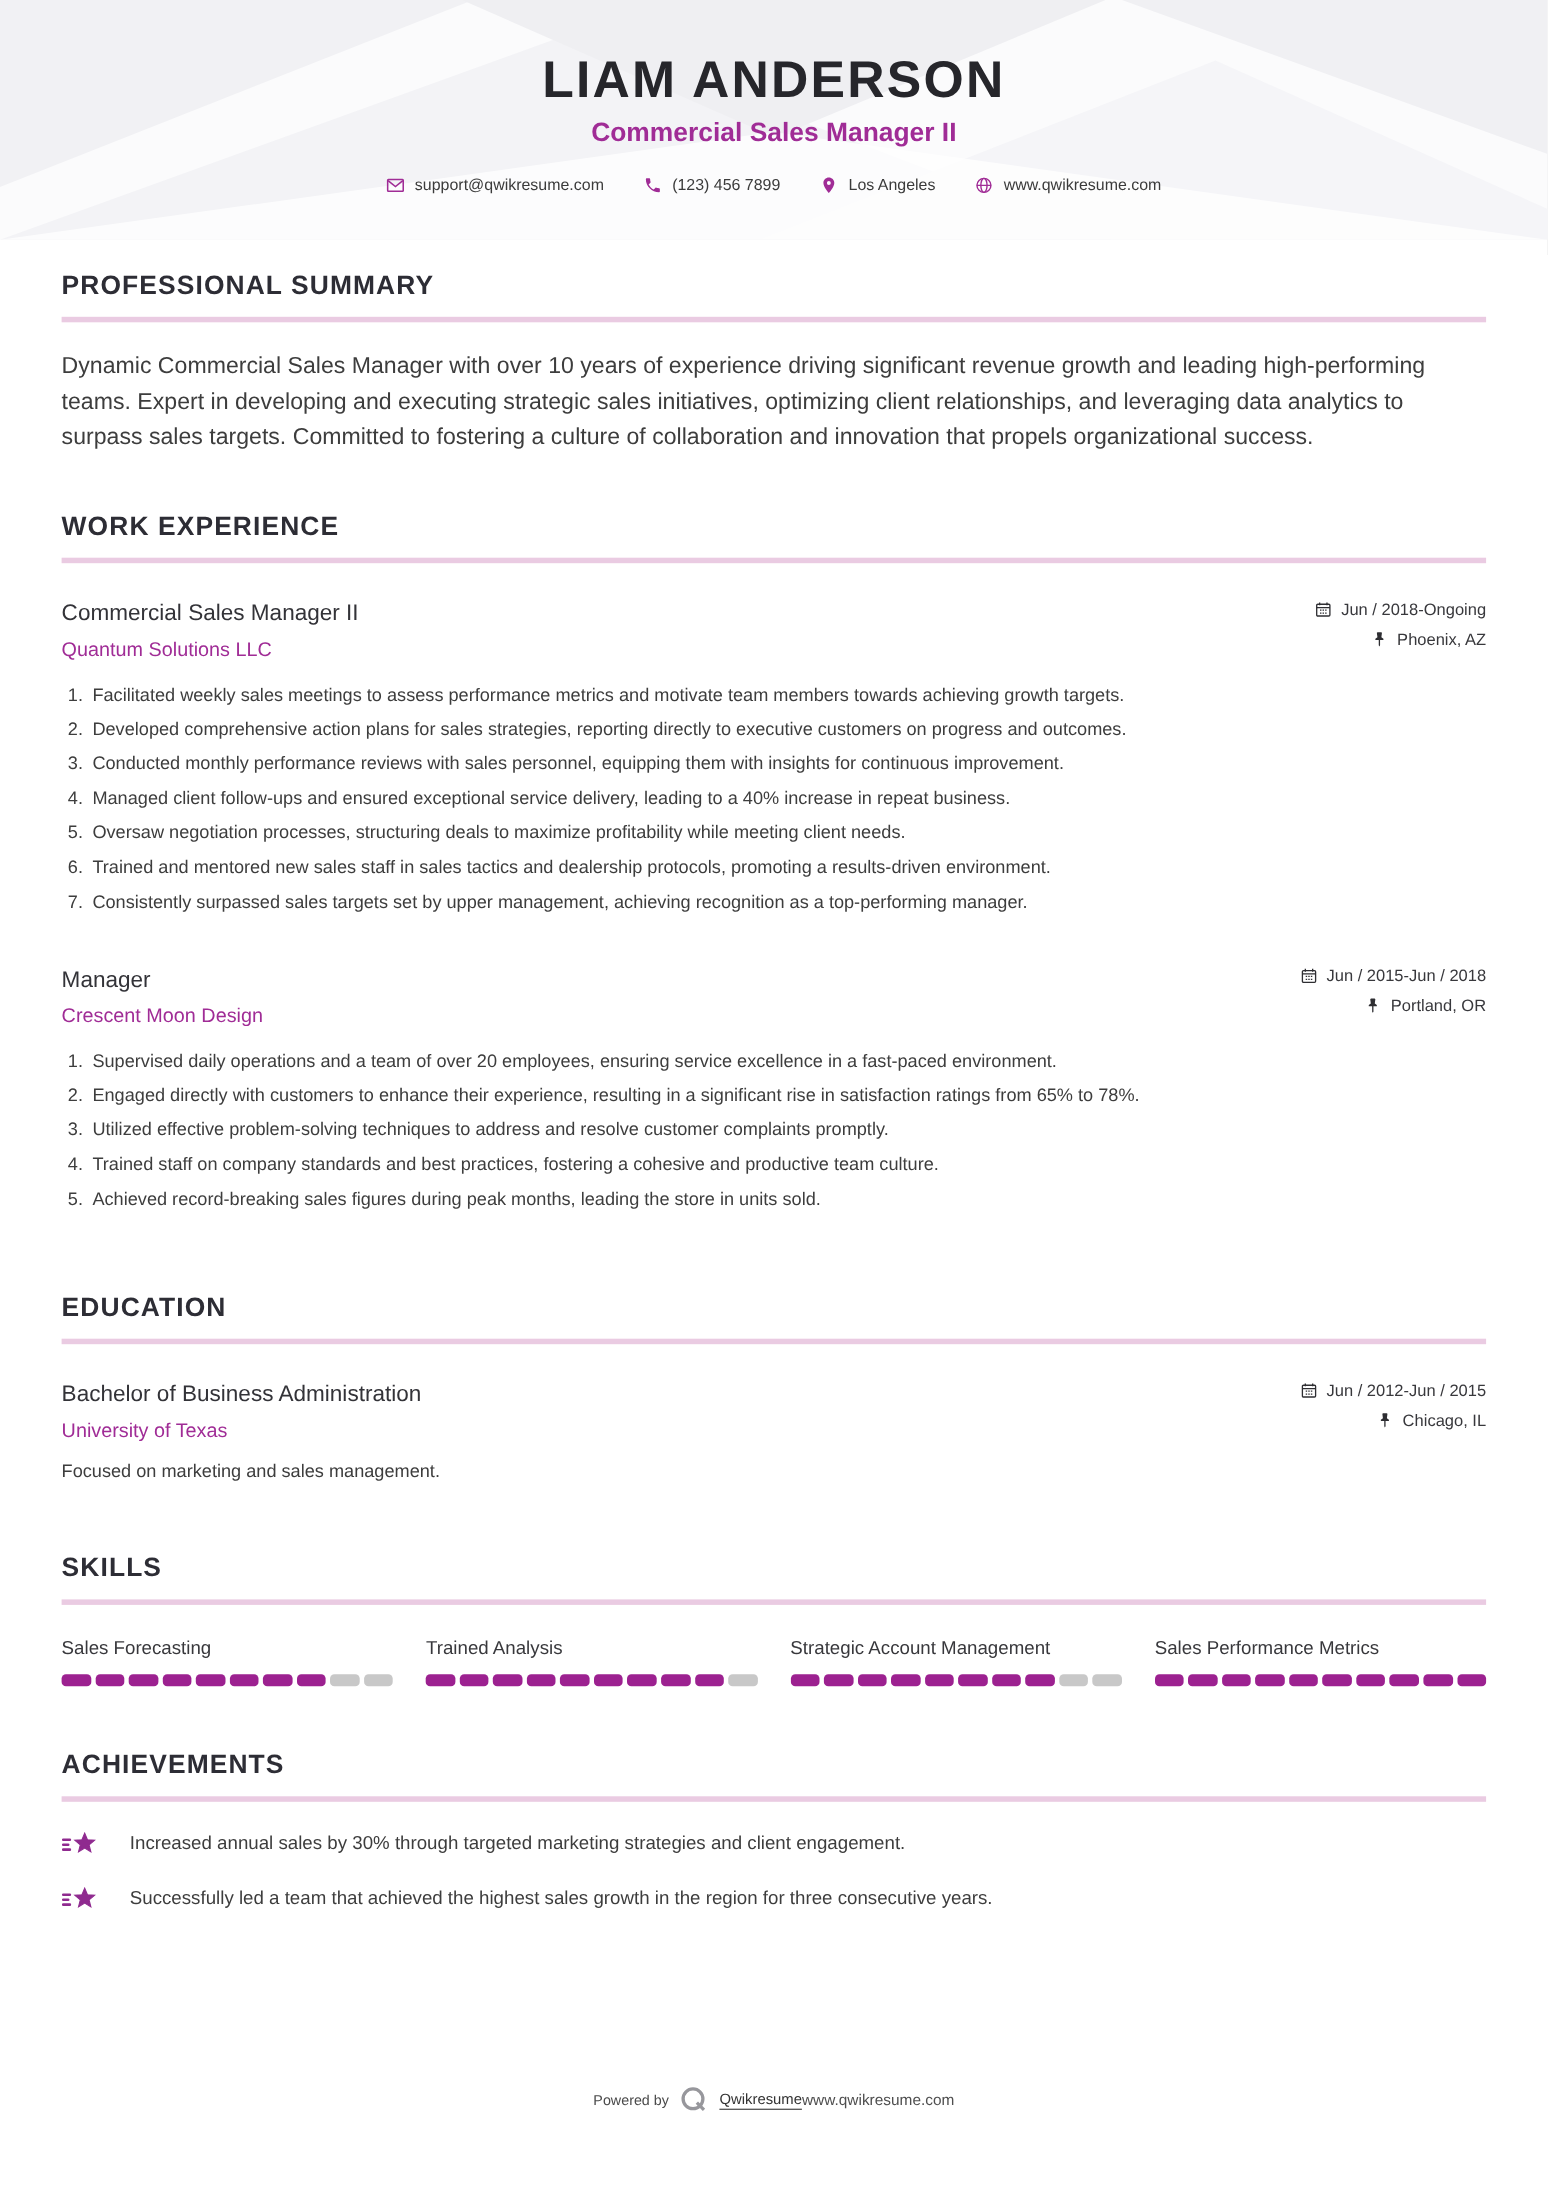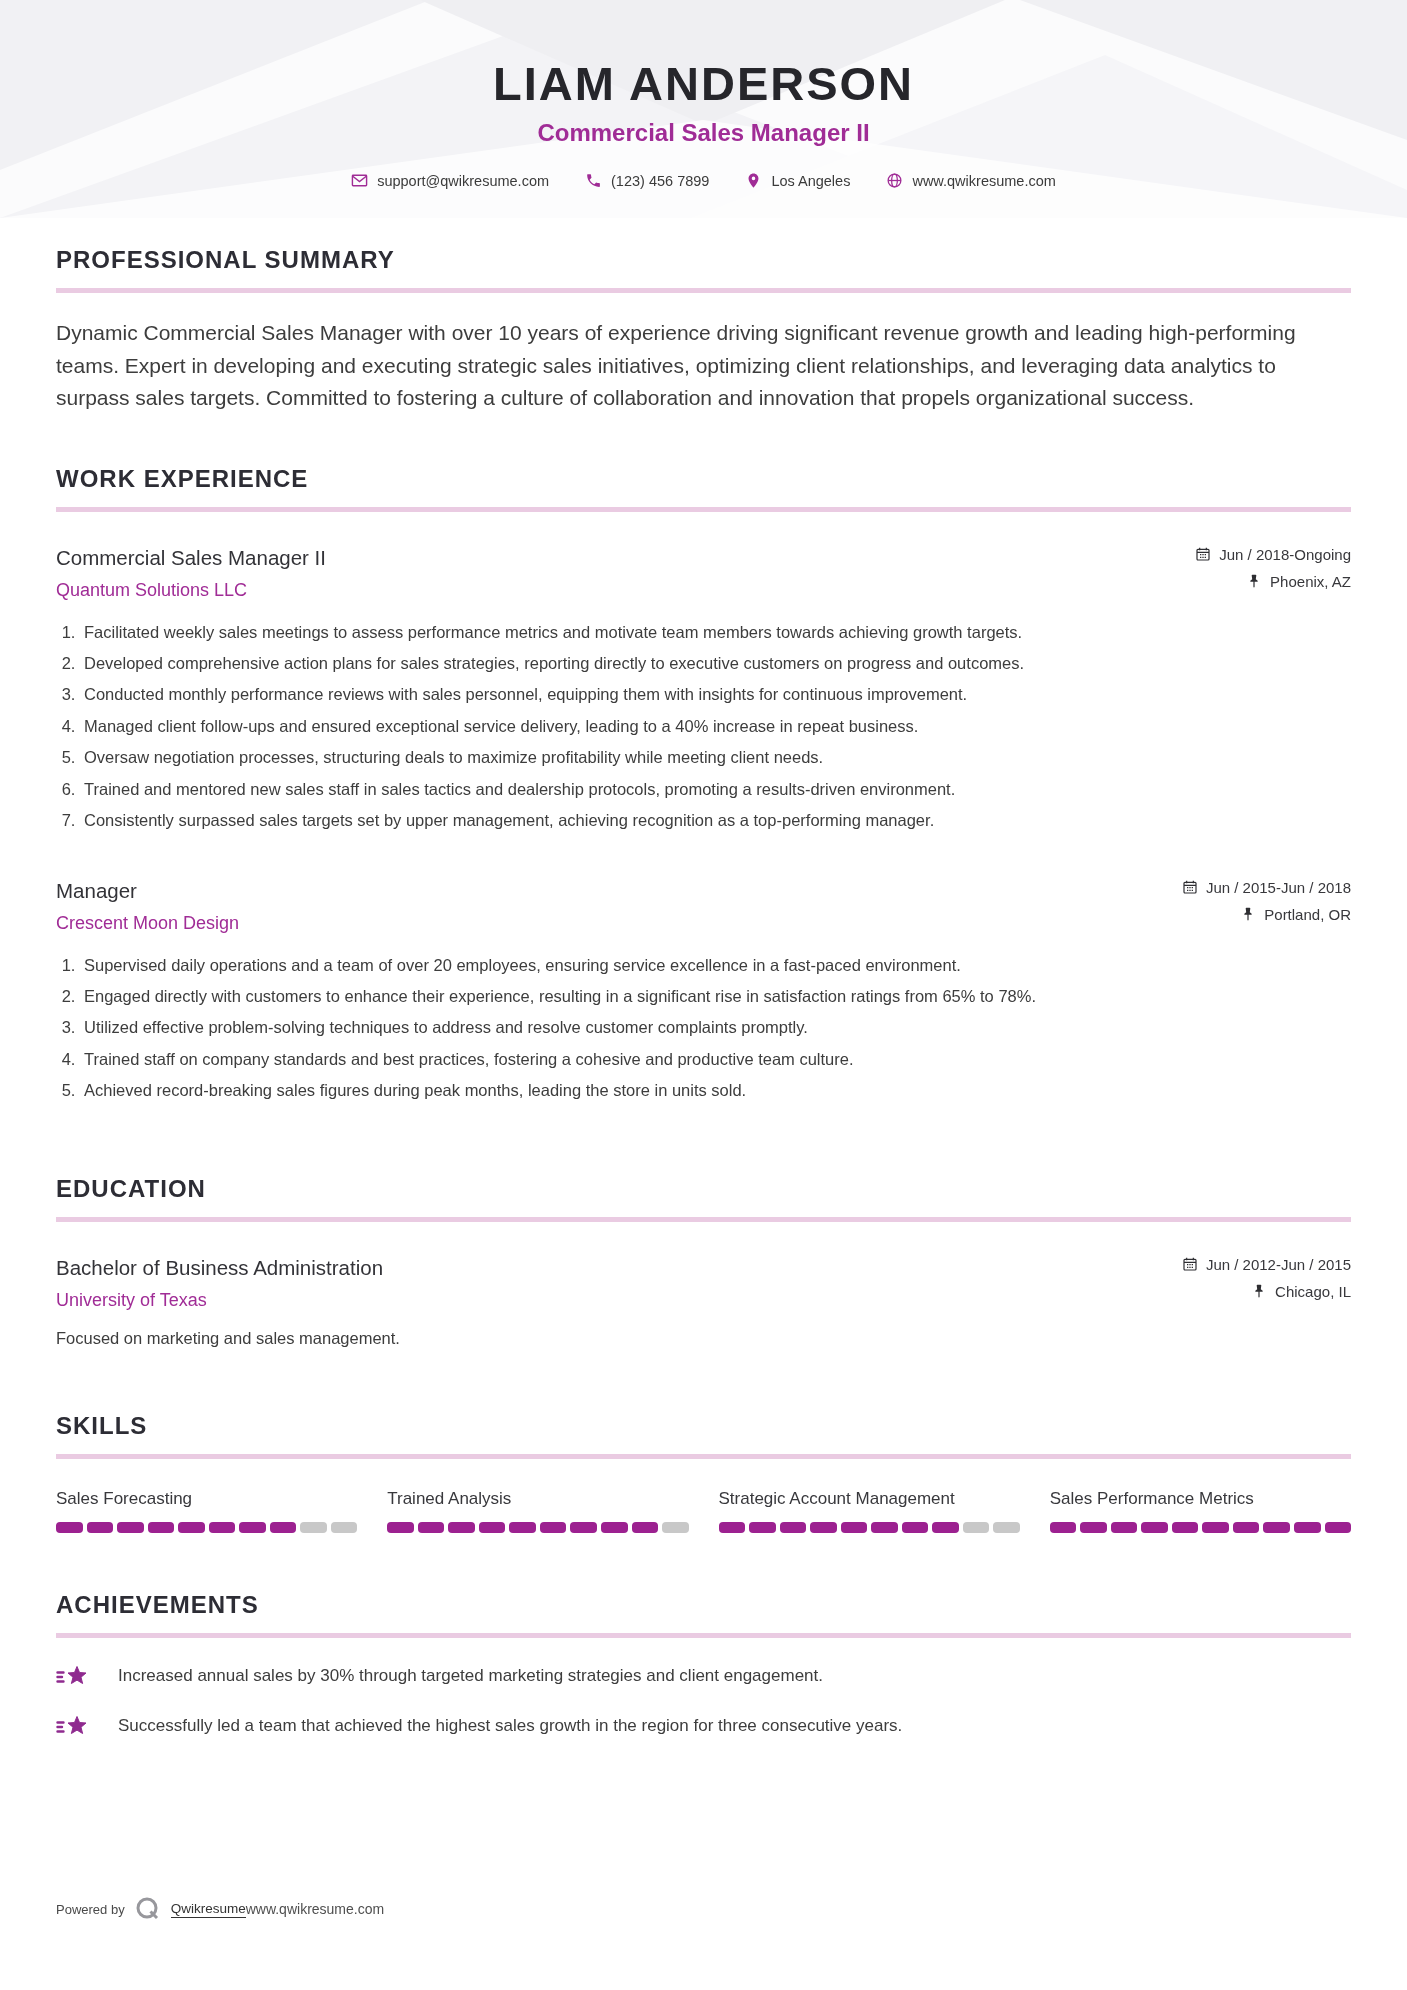--- a/index.html
+++ b/index.html
@@ -7,21 +7,21 @@
   .page {
     width:1407px; height:1990px; margin:0 auto; position:relative;
     background:#ffffff; overflow:hidden;
     font-family:"Liberation Sans", sans-serif; color:#3e3e3e;
   }
   
   .hero { position:relative; height:218px; }
   .hero-bg { position:absolute; inset:0; width:100%; height:100%; }
   .hero-content { position:relative; z-index:2; }
   .name {
-    text-align:center; padding-top:56px; font-size:47px; font-weight:700;
+    text-align:center; padding-top:44px; font-size:47px; font-weight:700;
     letter-spacing:2px; color:#26262b;
   }
   .subtitle {
     text-align:center; font-size:24px; font-weight:600; margin-top:8px; color:#A02C96;
   }
   .contact-row {
     display:flex; justify-content:center; align-items:center; gap:36px;
     margin-top:25px; font-size:14.5px; color:#3b3b3b;
   }
   .contact-item { display:flex; align-items:center; gap:9px; }
@@ -50,21 +50,21 @@
   .meter { display:flex; gap:4px; }
   .seg { flex:1; height:11px; border-radius:4px; background:#C8C8C8; }
   .seg.fill { background:#9C2190; }
   
   .ach-list { margin-top:28px; }
   .ach-item { display:flex; align-items:flex-start; gap:28px; margin-bottom:26px; font-size:17px; color:#3d3d3d; }
   .ach-item svg { width:34px; height:26px; flex:0 0 auto; color:#8F2A8F; margin-top:-2px; }
   
   .footer {
     position:absolute; left:56px; right:56px; top:1896px;
-    display:flex; justify-content:flex-start; align-items:center;
+    display:flex; justify-content:center; align-items:center;
   }
   .footer-left { display:flex; align-items:center; gap:10px; }
   .powered-by { font-size:13px; color:#4a4a4a; }
   .brand-logo svg { width:26px; height:26px; display:block; color:#97979c; }
   .brand-name { font-size:13.5px; color:#333; border-bottom:1px solid #333; padding-bottom:1px; text-decoration:none; }
   .footer-site { font-size:14px; color:#4f4f4f; }
 </style>
 </head>
 <body>
 

